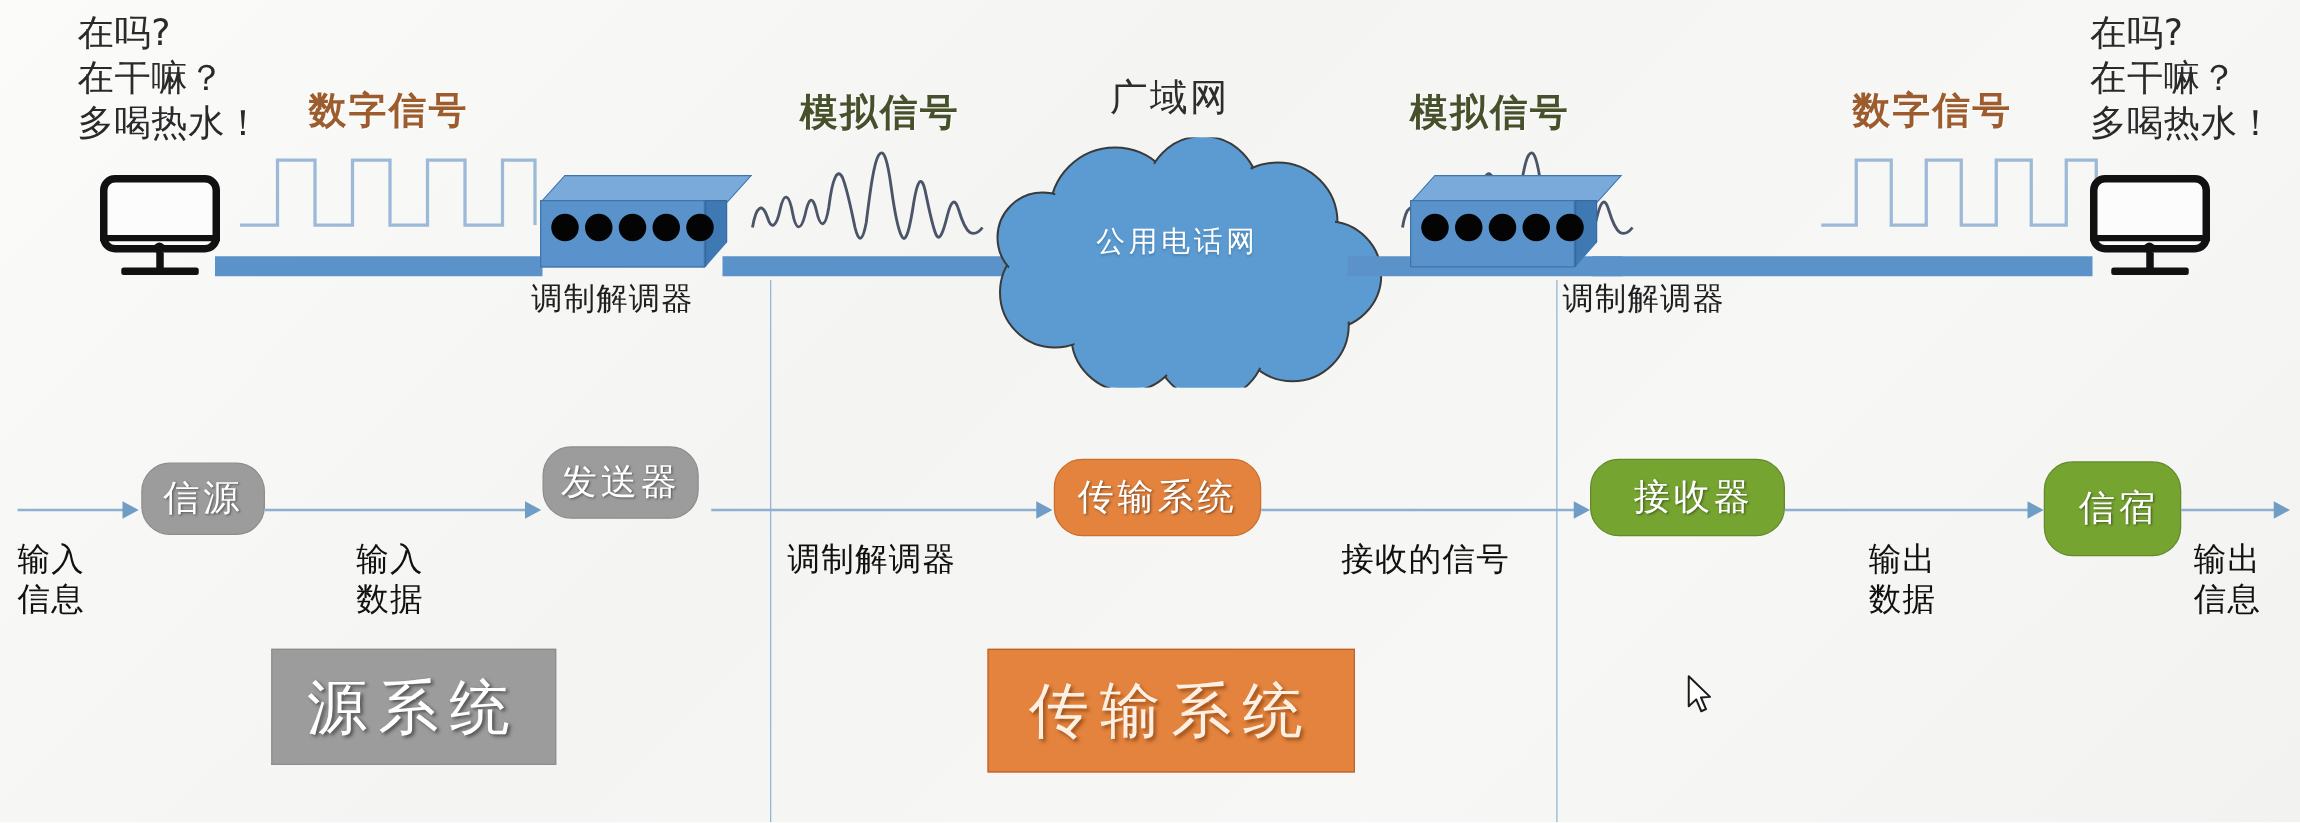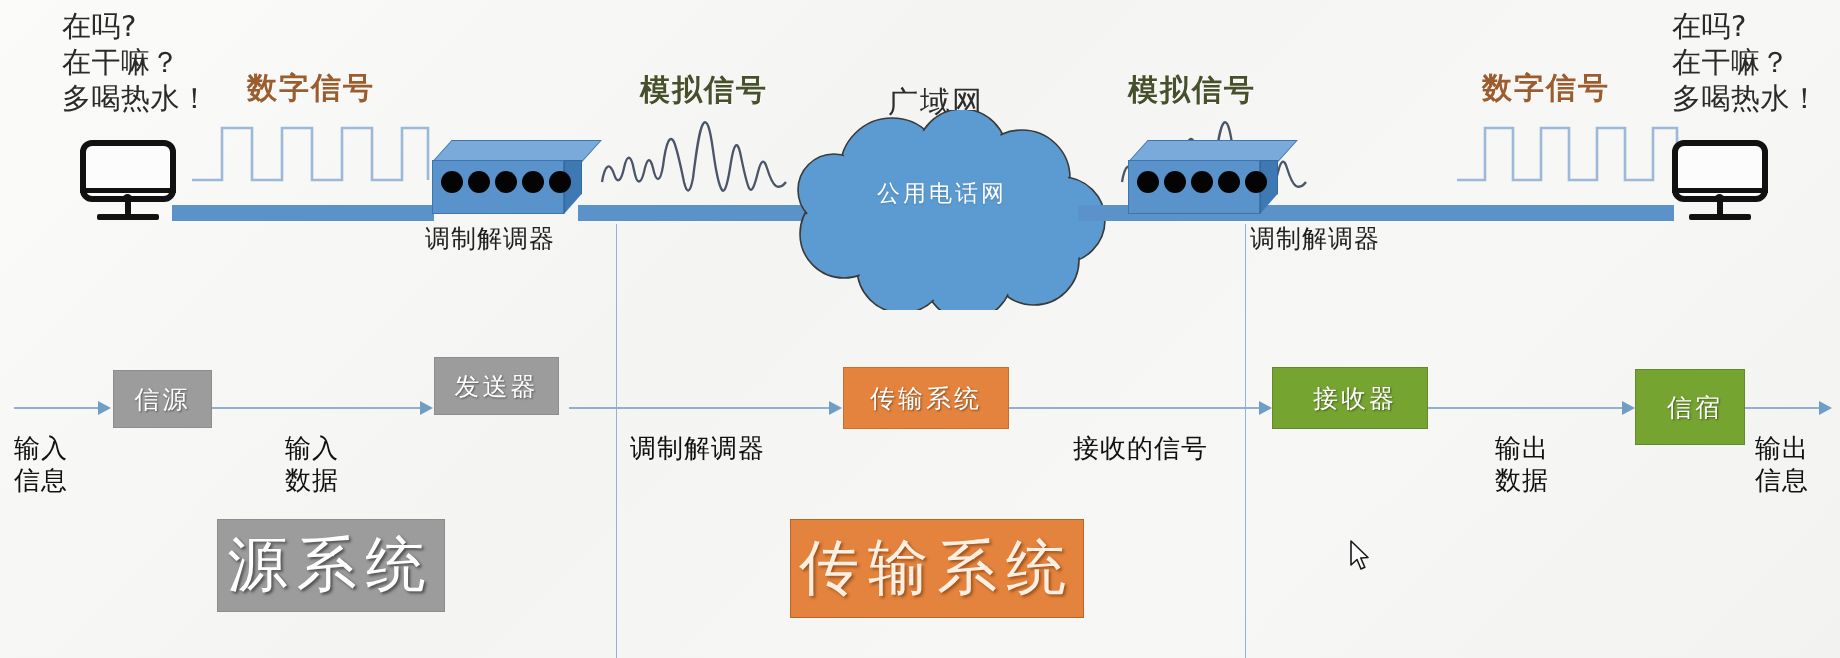--- a/index.html
+++ b/index.html
@@ -154,35 +154,36 @@
   .vdiv {
     width: 1px;
     background: #8fb4d6;
   }
 
   
   .flow-box {
     display: flex;
     align-items: center;
     justify-content: center;
-    font-size: 25px;
+    font-size: 29px;
     color: #ffffff;
     letter-spacing: 3px;
     text-shadow: 1px 1px 2px rgba(0,0,0,0.45);
+    border-radius: 23px;
   }
   .flow-box.gray   { background: #9c9c9c; border: 1px solid #8d8d8d; }
   .flow-box.orange { background: #e3833d; border: 1px solid #c96f2e; }
   .flow-box.green  { background: #76a431; border: 1px solid #63892a; padding-left: 10px; }
 
   .big-box {
     display: flex;
     align-items: center;
     justify-content: center;
     letter-spacing: 9px;
-    font-size: 60px;
+    font-size: 48px;
     color: #ffffff;
     text-shadow: 2px 2px 3px rgba(0,0,0,0.5);
   }
   .big-box.gray   { background: #9c9c9c; border: 1px solid #8d8d8d; }
   .big-box.orange { background: #e3833d; border: 1px solid #b9652a;
                     color: #fdf0e2; text-shadow: 2px 2px 3px rgba(120,55,10,0.65); }
   .big-box.green  { background: #76a431; border: 1px solid #5d8425;
                     color: #f0f7e4; text-shadow: 2px 2px 3px rgba(40,70,10,0.6); }
 
   .flow-note {
@@ -254,21 +255,21 @@
   <div class="abs" style="left:598px; top:112px;">
     <svg width="190" height="92" viewBox="0 0 190 92">
       <path d="M4,70 C7,52 12,50 16,62 C19,72 23,70 26,56 C29,42 33,42 36,58 C39,74 43,72 46,60
                C49,46 52,44 55,56 C58,70 62,72 65,54 C68,30 72,22 76,30 C80,40 83,56 86,70
                C89,82 92,82 95,66 C98,42 101,18 105,12 C109,6 112,16 115,38 C118,60 121,74 124,78
                C127,82 130,70 133,50 C136,32 139,28 142,40 C145,54 148,70 151,76
                C154,82 157,72 160,60 C163,48 166,46 169,56 C172,66 175,72 178,74 C182,76 185,74 188,70" fill="none" stroke="#4a5568" stroke-width="2.3"></path>
     </svg>
   </div>
 
-  <div class="abs wan-label" style="left:888px; top:82px;">广域网</div>
+  <div class="abs wan-label" style="left:888px; top:58px;">广域网</div>
 
   <div class="abs" style="left:772px; top:110px; width:340px; height:200px;">
     <svg width="340" height="200" viewBox="0 0 340 200" style="display:block;">
       <g fill="#5b9bd1" stroke="#3a3a3a" stroke-width="1.6">
         <circle cx="120" cy="60" r="52"></circle>
         <circle cx="190" cy="44" r="45"></circle>
         <circle cx="250" cy="68" r="48"></circle>
         <circle cx="290" cy="110" r="43"></circle>
         <circle cx="262" cy="150" r="45"></circle>
         <circle cx="196" cy="166" r="44"></circle>

